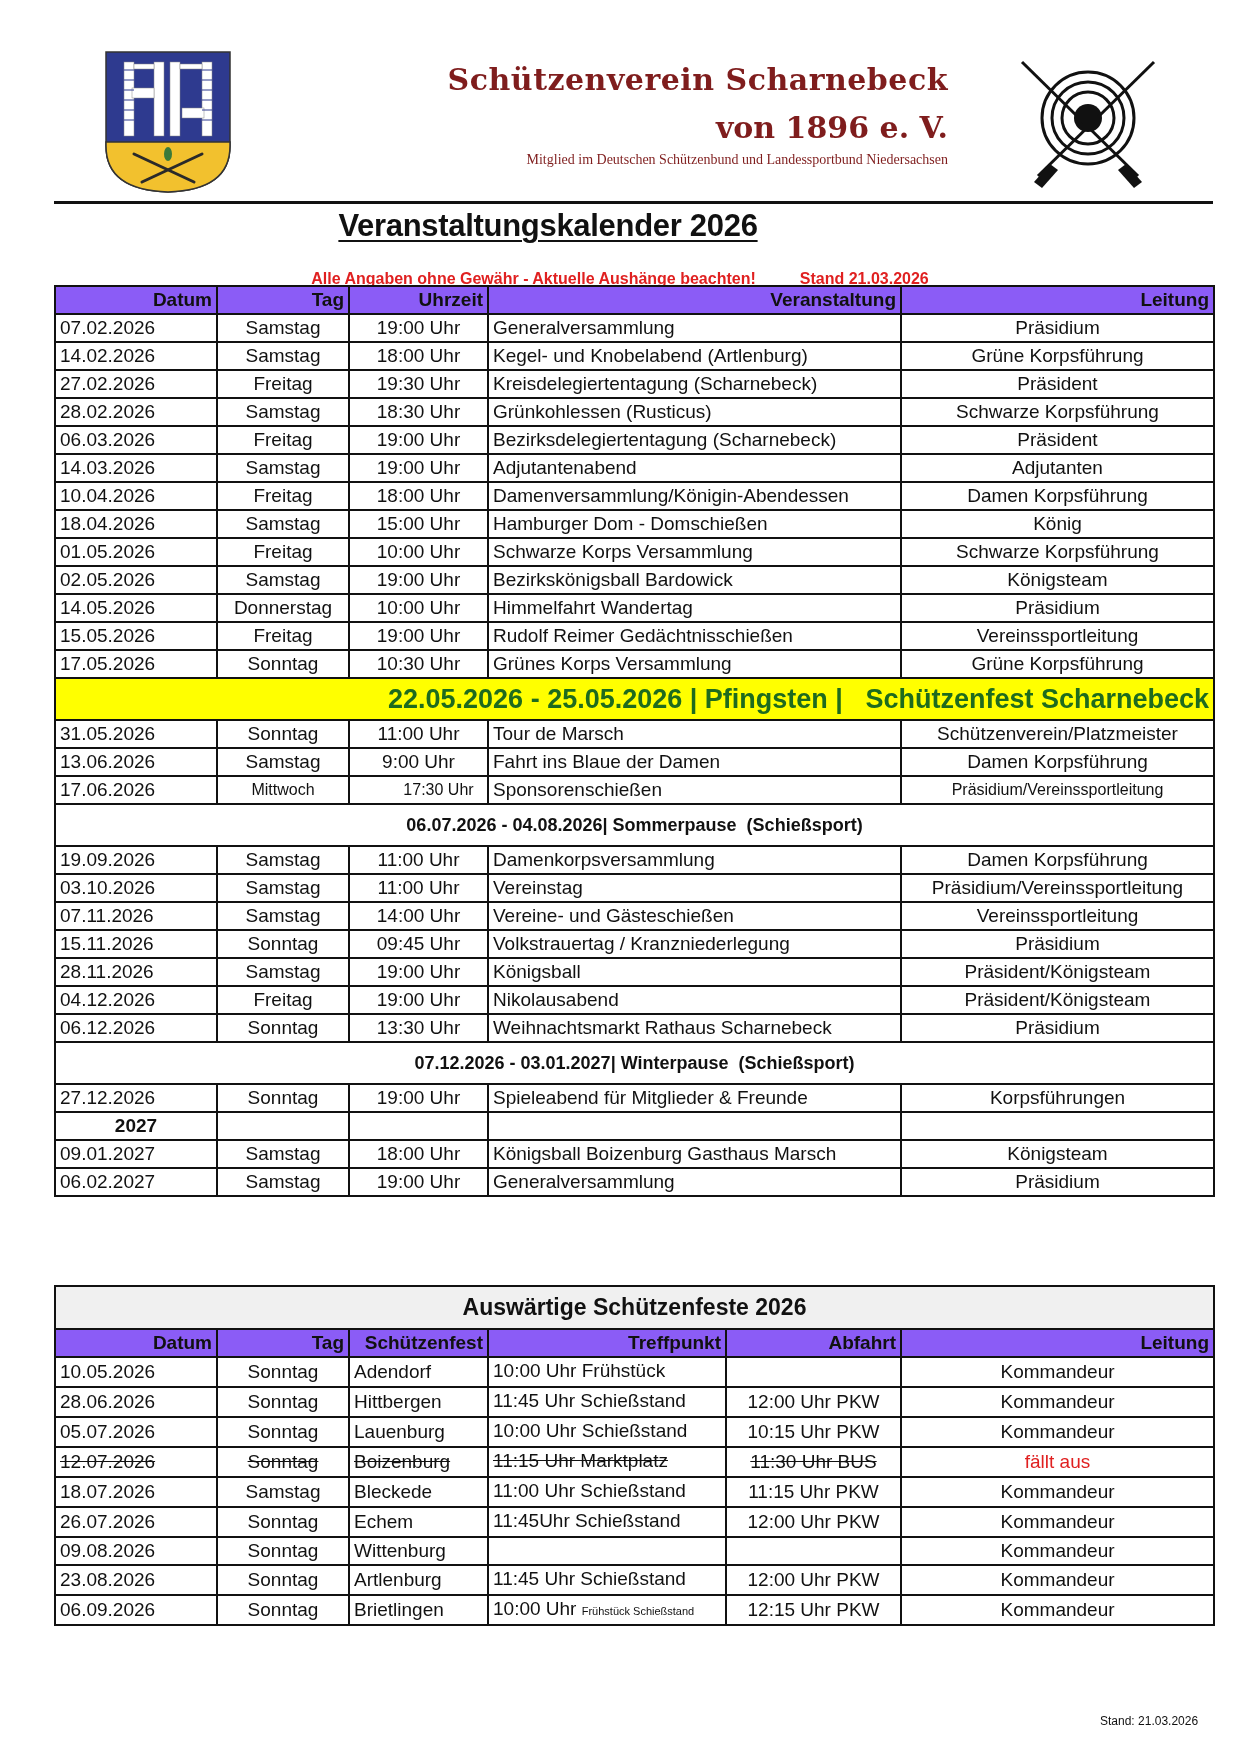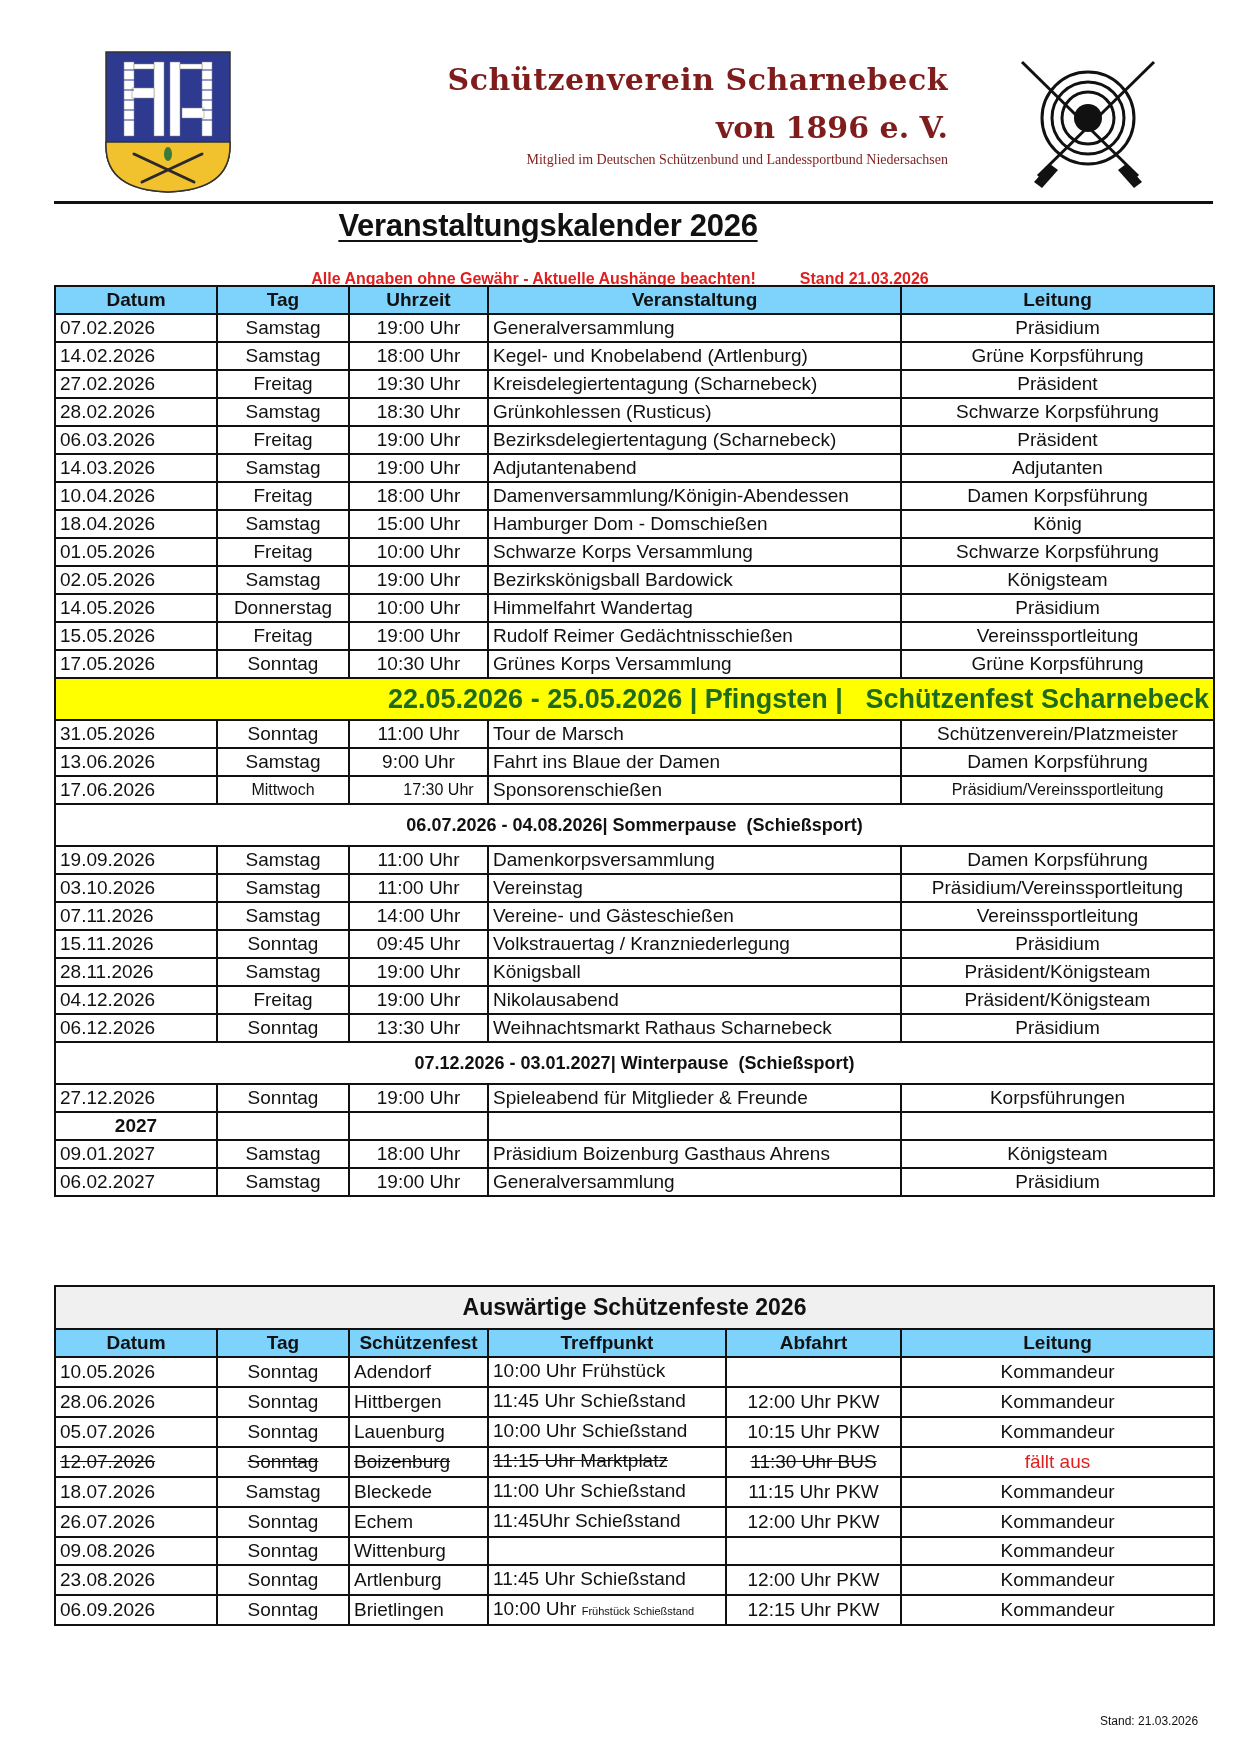--- a/index.html
+++ b/index.html
@@ -10,21 +10,21 @@
   .club-name.l1 { top:62px; font-size:30px; letter-spacing:0.5px; }
   .club-name.l2 { top:110px; font-size:30px; }
   .club-name.l3 { top:152px; font-size:14px; font-weight:normal; font-family:"Liberation Serif", serif; }
   .rule { position:absolute; left:54px; width:1159px; top:201px; height:3px; background:#111; }
   .doc-title { position:absolute; left:0; width:1096px; top:208px; text-align:center; font-size:31px; font-weight:bold; text-decoration:underline; text-decoration-thickness:2px; text-underline-offset:4px; letter-spacing:-0.3px; }
   .note { position:absolute; top:258px; left:0; width:1240px; text-align:center; color:#e02020; font-weight:bold; font-size:16px;margin-top:12px; }
   .note span { display:inline-block; }
   .note .gap { width:44px; }
   table { position:absolute; left:54px; width:1159px; border-collapse:collapse; table-layout:fixed; font-size:19px; }
   td, th { border:2px solid #111; padding:0 4px; height:26px; line-height:26px; white-space:nowrap; overflow:hidden; }
-  th { background:#7dd3fc; font-weight:bold; font-size:19px; }
+  th { background:#8b5cf6; font-weight:bold; font-size:19px;text-align:right; }
   td.c { text-align:center; }
   td.l { text-align:left; }
   tr.banner td { background:#ffff00; color:#1e6b1e; font-weight:bold; font-size:27px; height:40px; line-height:40px; text-align:right; }
   tr.pause td { font-weight:bold; text-align:center; height:40px; line-height:40px; font-size:18px; }
   tr.section td { background:#f0f0f0; font-weight:bold; text-align:center; font-size:23px; height:41px; line-height:41px; }
   tr.year td.y { font-weight:bold; text-align:center;border-radius:9px; }
   .small { font-size:11px; }
   .struck td { text-decoration:line-through; }
   .red { color:#e02020; text-decoration:none !important; }
   td.red { text-decoration:none; }
@@ -291,21 +291,21 @@
         <td class="y">2027</td>
         <td></td>
         <td></td>
         <td></td>
         <td></td>
       </tr>
       <tr>
         <td class="l">09.01.2027</td>
         <td class="c">Samstag</td>
         <td class="c">18:00 Uhr</td>
-        <td class="l">Präsidium Boizenburg Gasthaus Ahrens</td>
+        <td class="l">Königsball Boizenburg Gasthaus Marsch</td>
         <td class="c">Königsteam</td>
       </tr>
       <tr>
         <td class="l">06.02.2027</td>
         <td class="c">Samstag</td>
         <td class="c">19:00 Uhr</td>
         <td class="l">Generalversammlung</td>
         <td class="c">Präsidium</td>
       </tr>
     </tbody>

